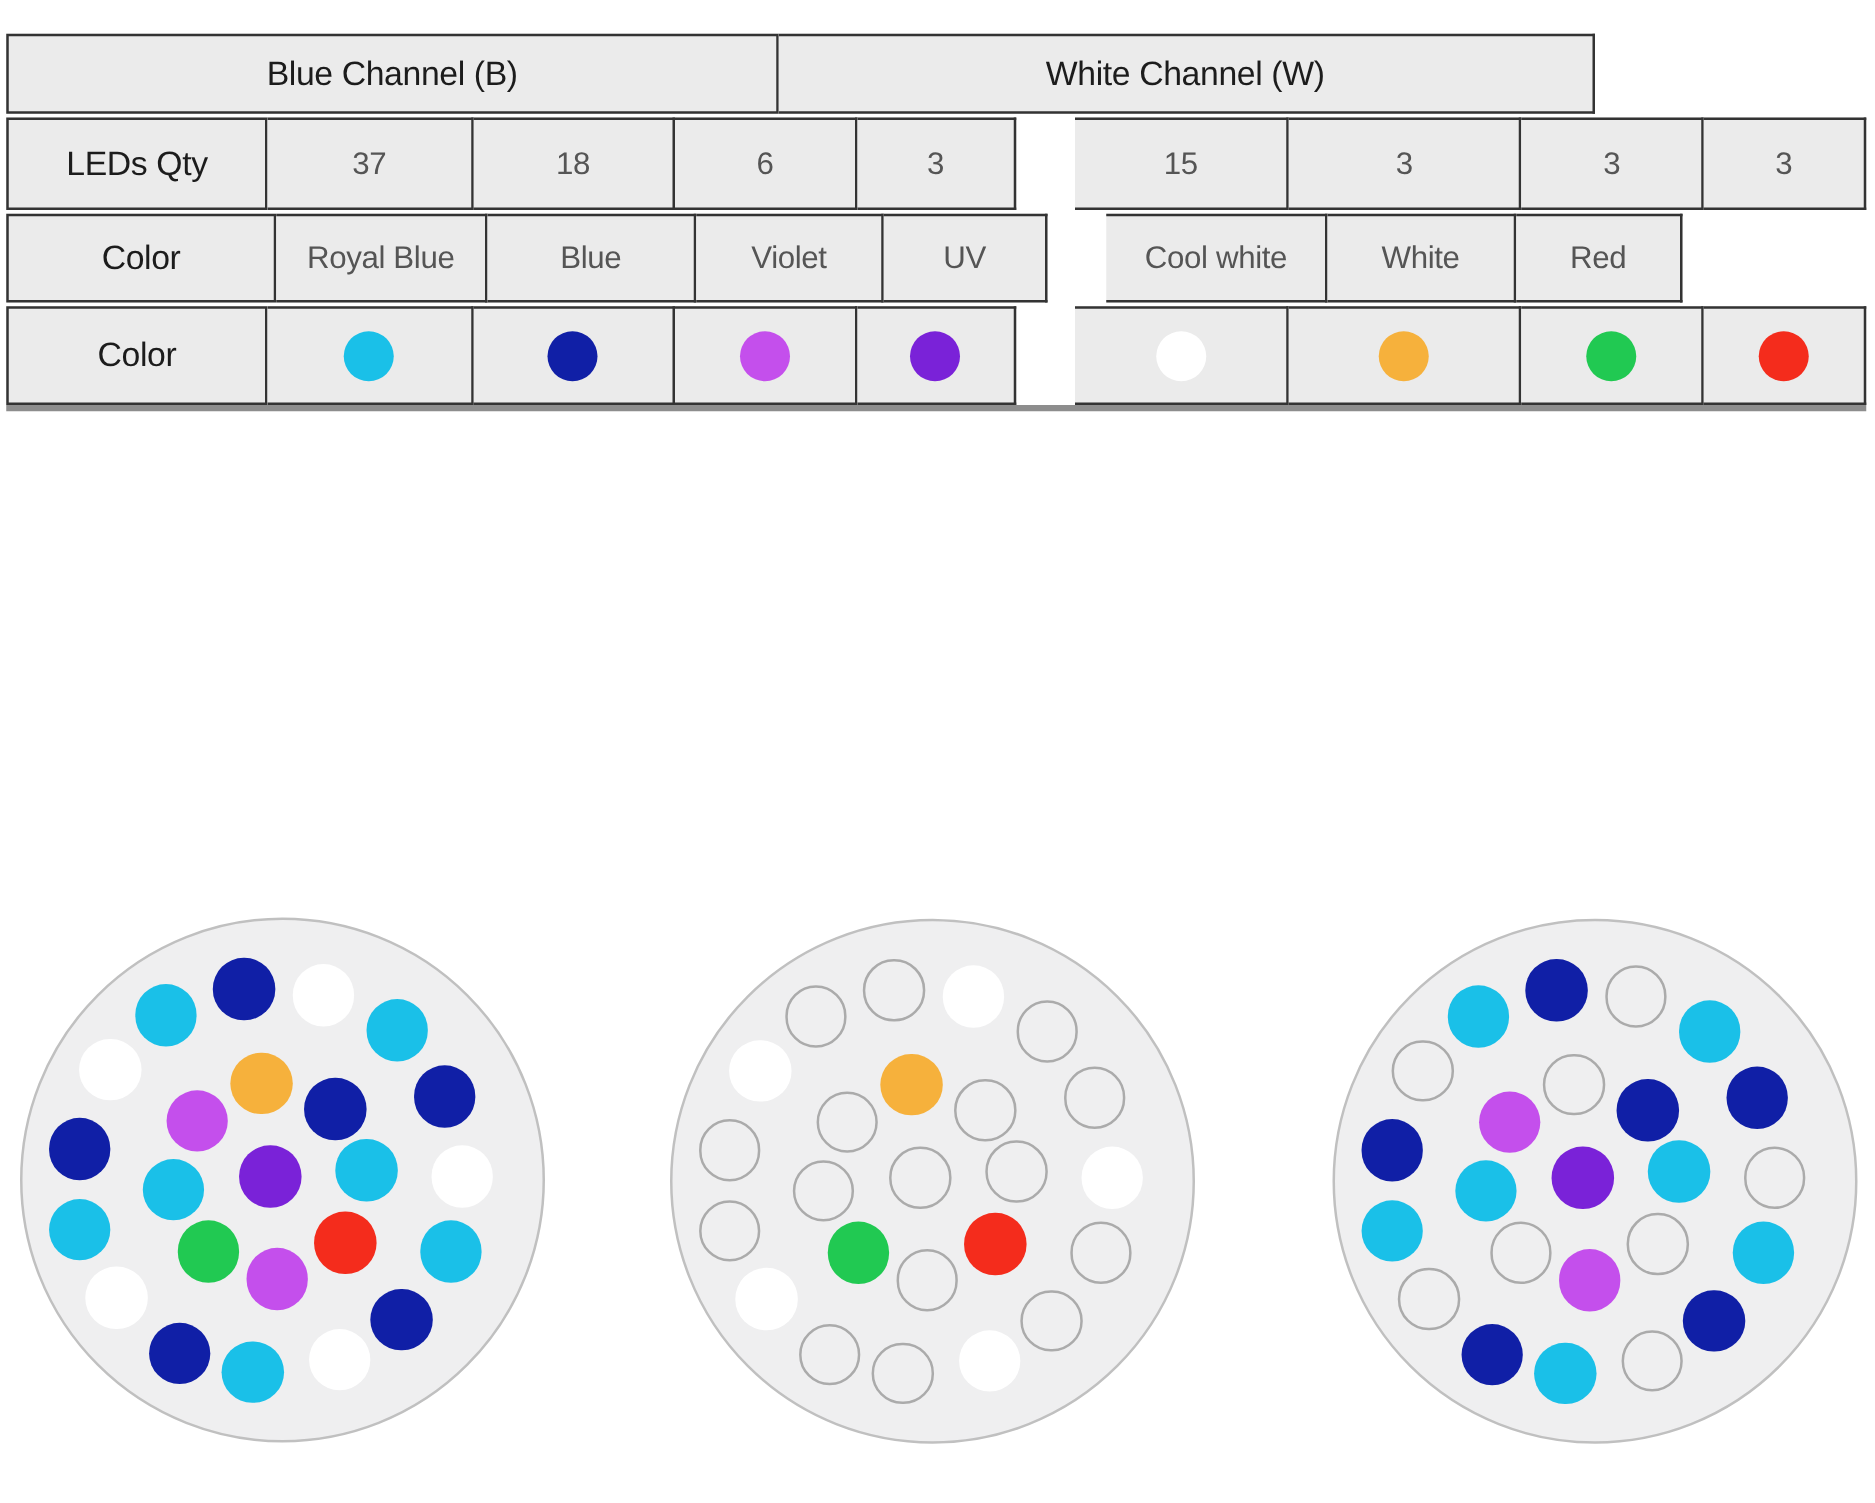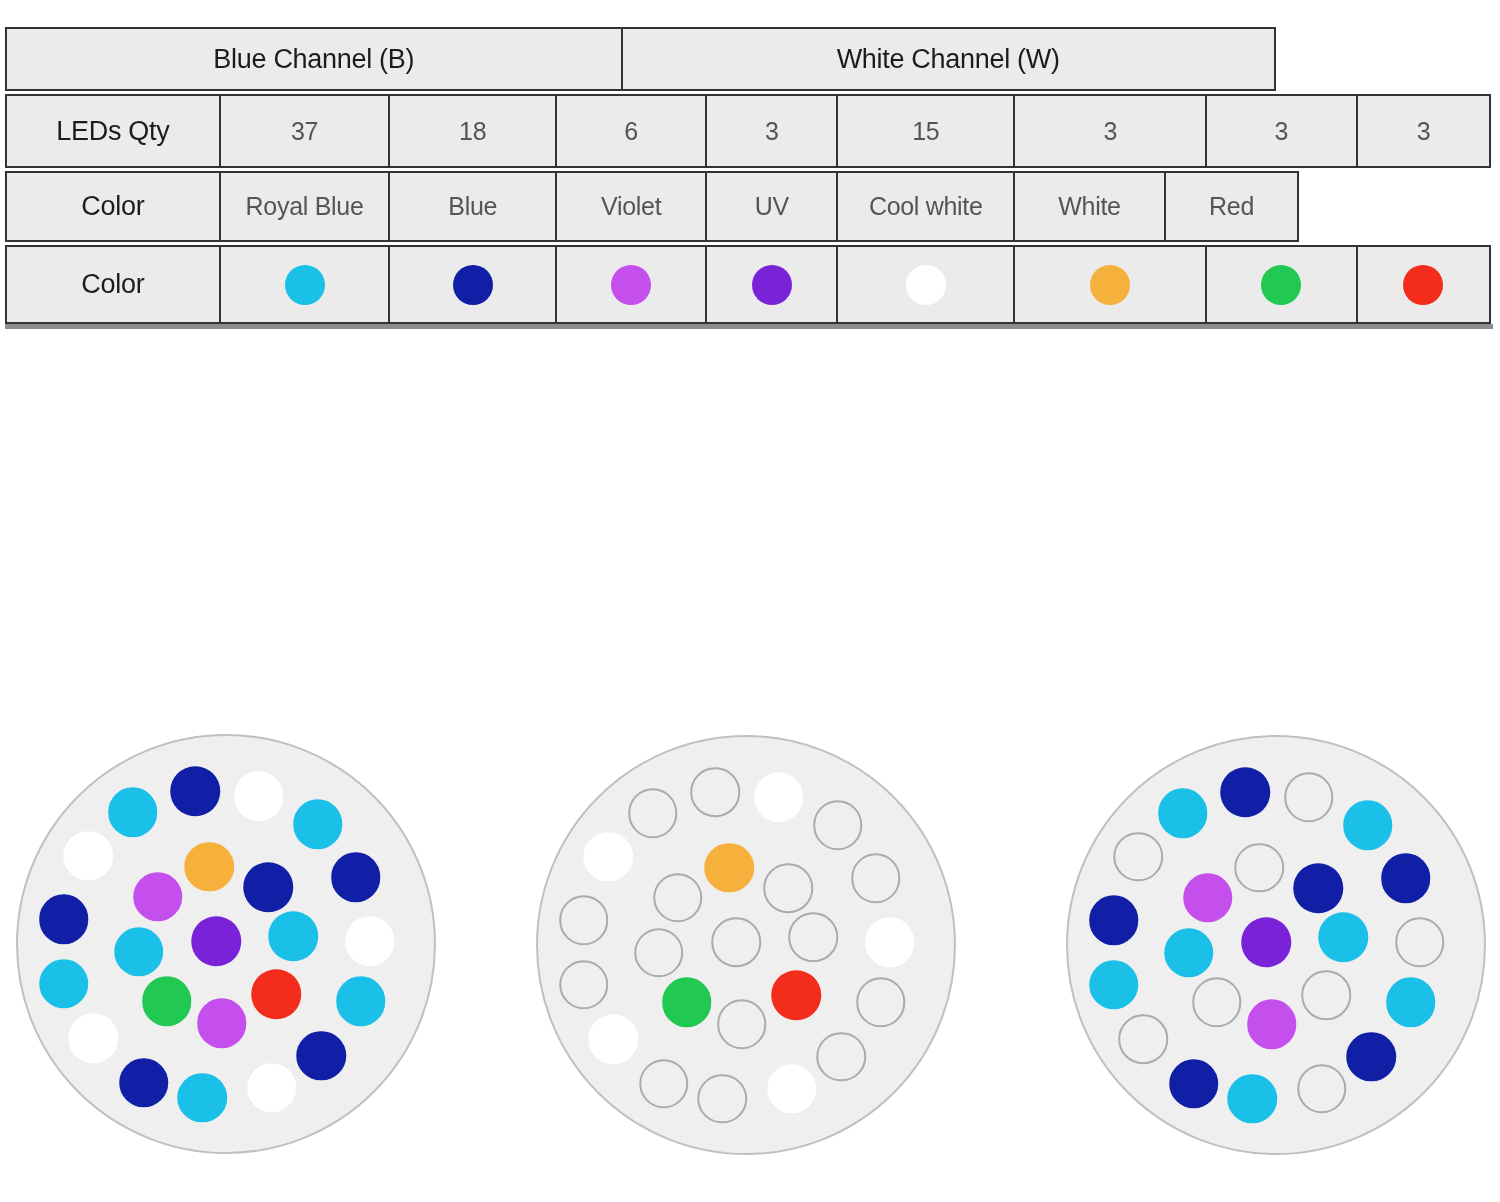--- a/index.html
+++ b/index.html
@@ -28,21 +28,21 @@
   .t-cell + .t-cell { border-left: 0; }
   .r1 .t-cell { height: 64px; }
   .r2 .t-cell { height: 74px; }
   .r3 .t-cell { height: 71px; }
   .r4 .t-cell { height: 79px; }
   .c0 { width: 14.5%; }
   .c1 { width: 11.4%; }
   .c2 { width: 11.2%; }
   .c3 { width: 10.1%; }
   .c4 { width: 8.8%; }
-  .c5 { width: 11.9%; }
+  .c5 { width: 11.9%; margin-left: 47px; }
   .c6 { width: 12.9%; }
   .c7 { width: 10.1%; }
   .c8 { width: 9.0%; }
   .g-blue  { width: 41.5%; }
   .g-white { width: 43.9%; }
   .head-text { font-size: 27px; color: #1c1c1c; }
   .val-text  { font-size: 25px; color: #555555; }
   .sym-dot { width: 40px; height: 40px; border-radius: 50%; }
   .t-bottom { height: 5px; background: #8d8d8d; }
 

